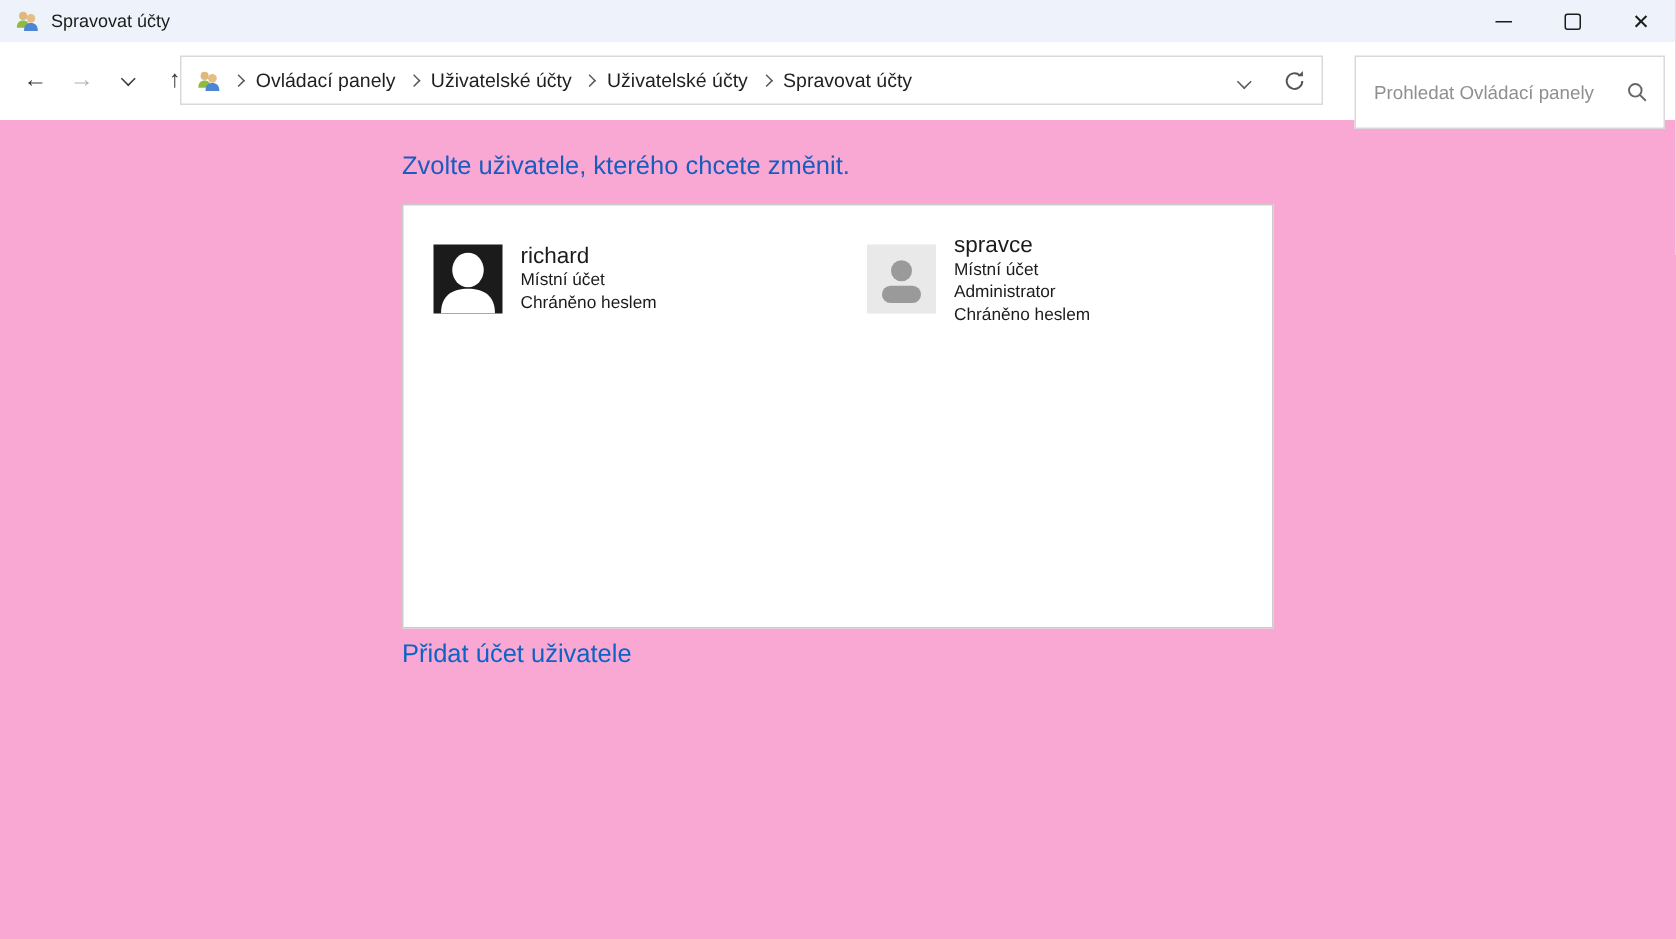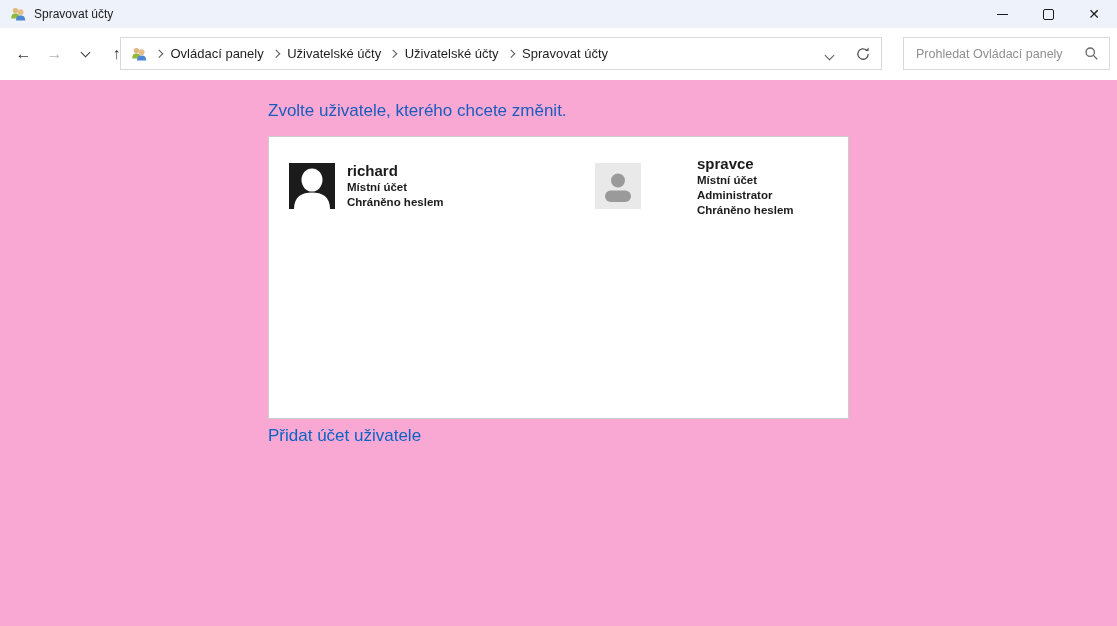--- a/index.html
+++ b/index.html
@@ -34,44 +34,44 @@
   }
   .bc-icon { width:16px; height:16px; flex:0 0 auto; }
   .bc-sep { display:inline-block; width:4.5px; height:4.5px; border-right:1.1px solid #5a5a5a;
             border-bottom:1.1px solid #5a5a5a; transform:rotate(-45deg); margin:0 9px; flex:0 0 auto; }
   .bc-item { font-size:13px; color:#1f1f1f; white-space:nowrap; }
   .bc-spacer { flex:1; }
   .bc-dd { margin-right:22px; }
   .bc-dd .chev { border-color:#5a5a5a; }
   .refresh-btn { display:flex; align-items:center; justify-content:center; }
   .search-box {
-    position:absolute; left:903px; top:9px; width:207px; height:33px; box-sizing:border-box;
+    position:absolute; left:903px; top:9px; width:207px; height:49px; box-sizing:border-box;
     border:1px solid #d9d9d9; display:flex; align-items:center; padding:0 10px; background:#fff;
   }
   .search-box input {
     flex:1; border:none; outline:none; font-family:"Liberation Sans",sans-serif;
     font-size:12.5px; color:#333; background:transparent; min-width:0;
   }
   .search-box input::placeholder { color:#8f8f8f; opacity:1; }
   
   .heading { position:absolute; left:268px; top:101px; font-size:17px;
              color:var(--heading, #1a5cbe); }
   .users-panel {
     position:absolute; left:268px; top:136px; width:581px; height:283px; box-sizing:border-box;
     border:1px solid var(--panel-border, #cccccc); background:#fff;
   }
   .user-tile { position:absolute; display:flex; align-items:center; }
   .user-tile .avatar { width:46px; height:46px; flex:0 0 auto; }
   .avatar.dark { background:#1b1b1b; }
   .avatar.light { background:#e9e9e9; }
-  .user-text { margin-left:12px;font-weight:bold; }
+  .user-text { margin-left:12px; }
   .user-name { font-size:15px; color:#1b1b1b; line-height:19px; }
   .user-line { font-size:11.5px; color:#1b1b1b; line-height:15px; }
   .tile-richard { left:20px; top:24px; }
-  .tile-spravce { left:326px; top:17px;gap:44px; }
+  .tile-spravce { left:309px; top:17px; }
   .add-link { position:absolute; left:268px; top:426px; font-size:17px;
               color:var(--link, #0b63c5); text-decoration:none; cursor:pointer; }
 </style>
 </head>
 <body>
 
 <div class="window">
 
   <div class="titlebar">
     <svg class="app-icon" viewBox="0 0 16 16">

